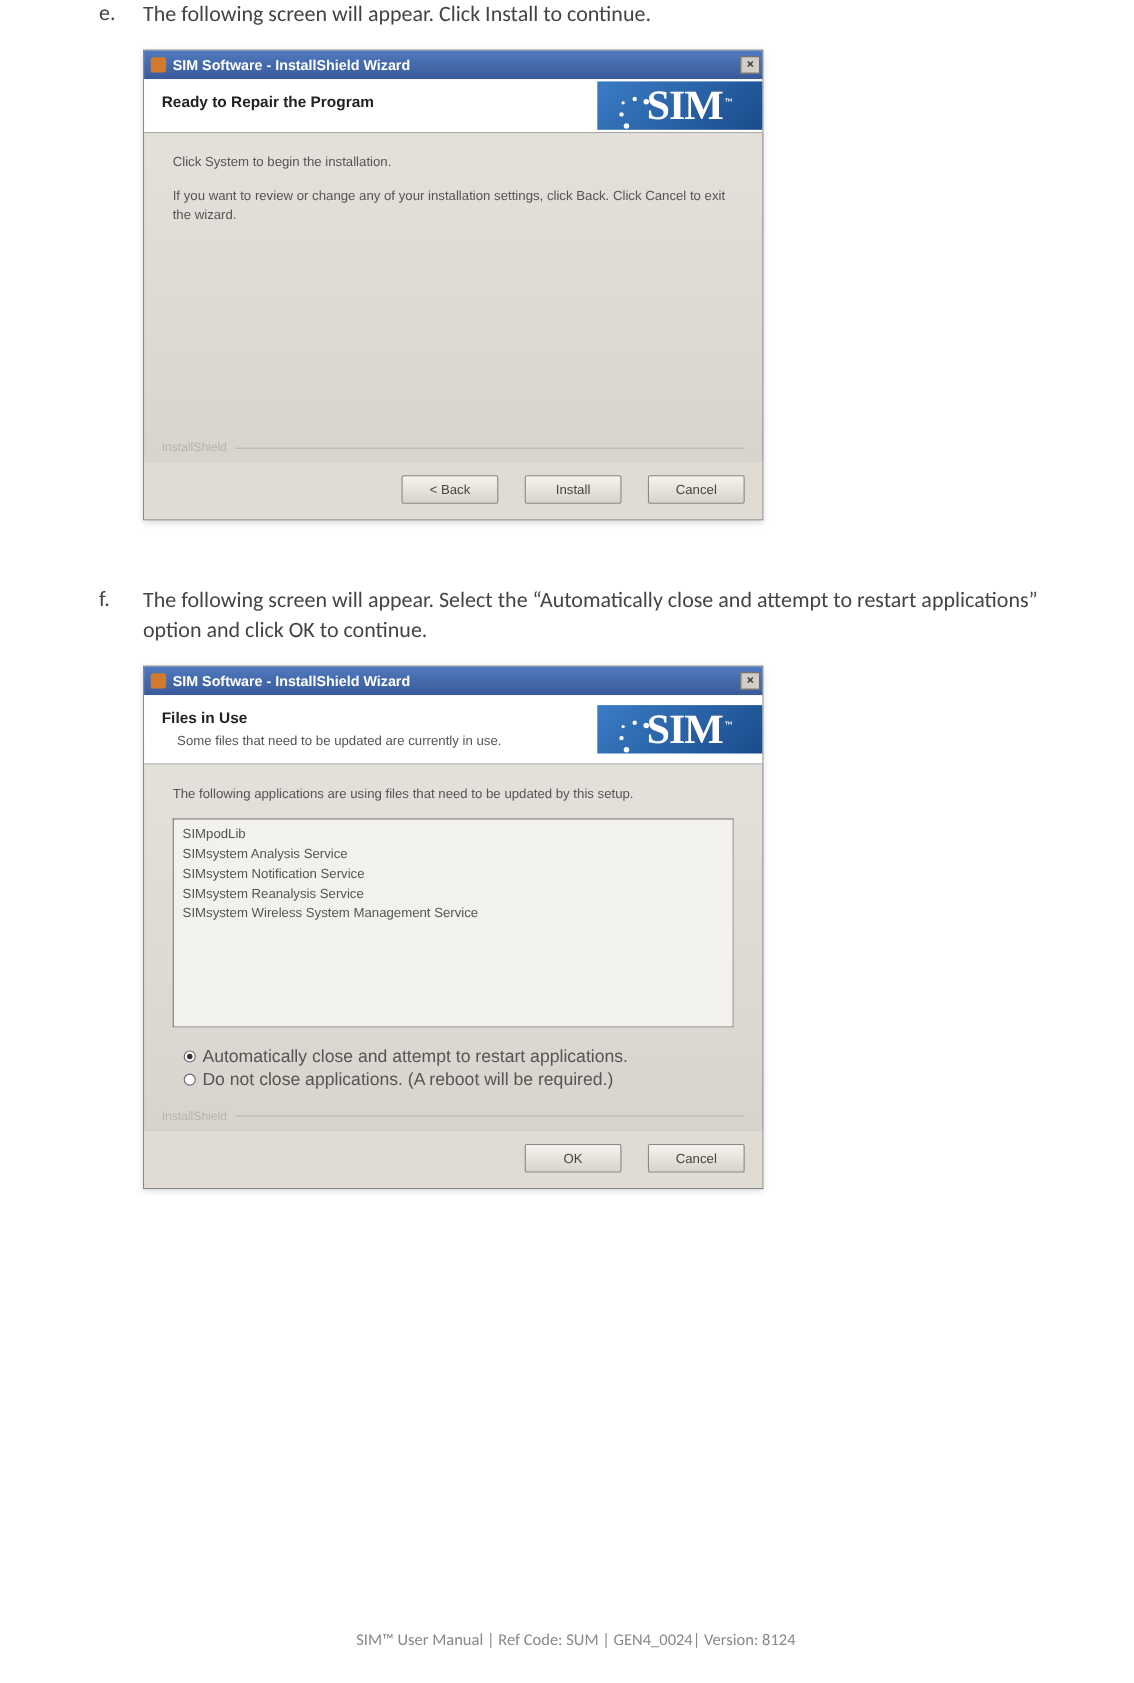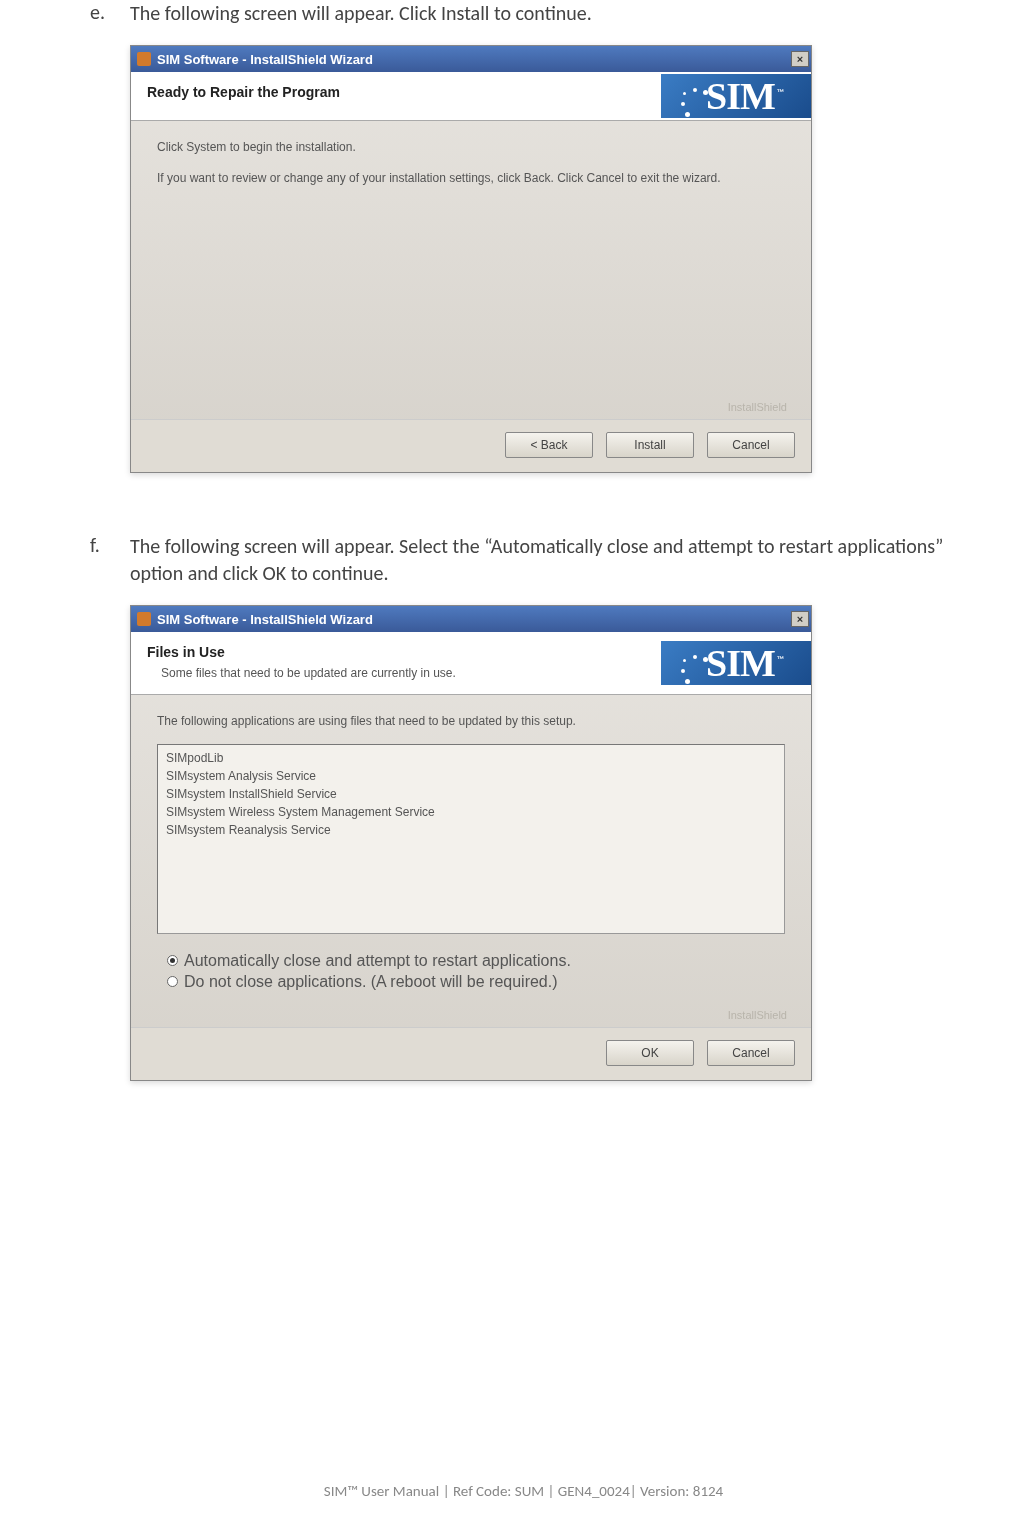--- a/index.html
+++ b/index.html
@@ -31,21 +31,21 @@
       flex: 1;
       font-size: 20px;
       color: #444;
       line-height: 1.35;
     }
     .dialog-wrap {
       margin-left: 40px;
       margin-top: 10px;
     }
     .dialog {
-      width: 682px;
+      width: 564px;
       background: linear-gradient(#e7e4df, #d6d2cb);
       border: 1px solid #888;
       box-shadow: 0 2px 6px rgba(0,0,0,0.15);
       filter: blur(0.3px);
     }
     .titlebar {
       height: 26px;
       background: linear-gradient(#4f7abf, #3a5a99);
       display: flex;
       align-items: center;
@@ -197,41 +197,40 @@
       background: #333;
       border-radius: 50%;
     }
     .radio-label {
       font-family: Tahoma, Arial, sans-serif;
       font-size: 16px;
       color: #555;
     }
     .brand-line {
       display: flex;
-      align-items: flex-end;
+      align-items: center;
       padding: 0 16px 6px 16px;
-      flex-direction: column;
     }
     .brand-text {
       font-family: Tahoma, Arial, sans-serif;
       font-size: 11px;
       color: #b8b4ab;
       margin-right: 8px;
     }
     .brand-hr {
       flex: 1;
       height: 1px;
       background: #b8b4ab;
     }
     .button-bar {
       border-top: 1px solid #ccc;
       padding: 12px 16px 14px 0;
       display: flex;
       justify-content: flex-end;
-      gap: 13px;
+      gap: 24px;
       background: #e0dcd4;
     }
     .dlg-button {
       min-width: 88px;
       height: 26px;
       background: linear-gradient(#f5f3ee, #d8d4ca);
       border: 1px solid #888;
       font-family: Tahoma, Arial, sans-serif;
       font-size: 12px;
       color: #444;
@@ -331,23 +330,23 @@
             </div>
             <div class="logo-text">SIM</div>
             <div class="logo-tm">™</div>
           </div>
         </div>
         <div class="body-section">
           <div class="body-line">The following applications are using files that need to be updated by this setup.</div>
           <div class="list-box">
             <div>SIMpodLib</div>
             <div>SIMsystem Analysis Service</div>
-            <div>SIMsystem InstallShield Service</div>
+            <div>SIMsystem Notification Service</div>
+            <div>SIMsystem Reanalysis Service</div>
             <div>SIMsystem Wireless System Management Service</div>
-            <div>SIMsystem Reanalysis Service</div>
           </div>
           <div class="radio-group">
             <div class="radio-row">
               <div class="radio-circle">
                   <div class="radio-dot"></div>
                 </div>
               <div class="radio-label">Automatically close and attempt to restart applications.</div>
             </div>
             <div class="radio-row">
               <div class="radio-circle"></div>

